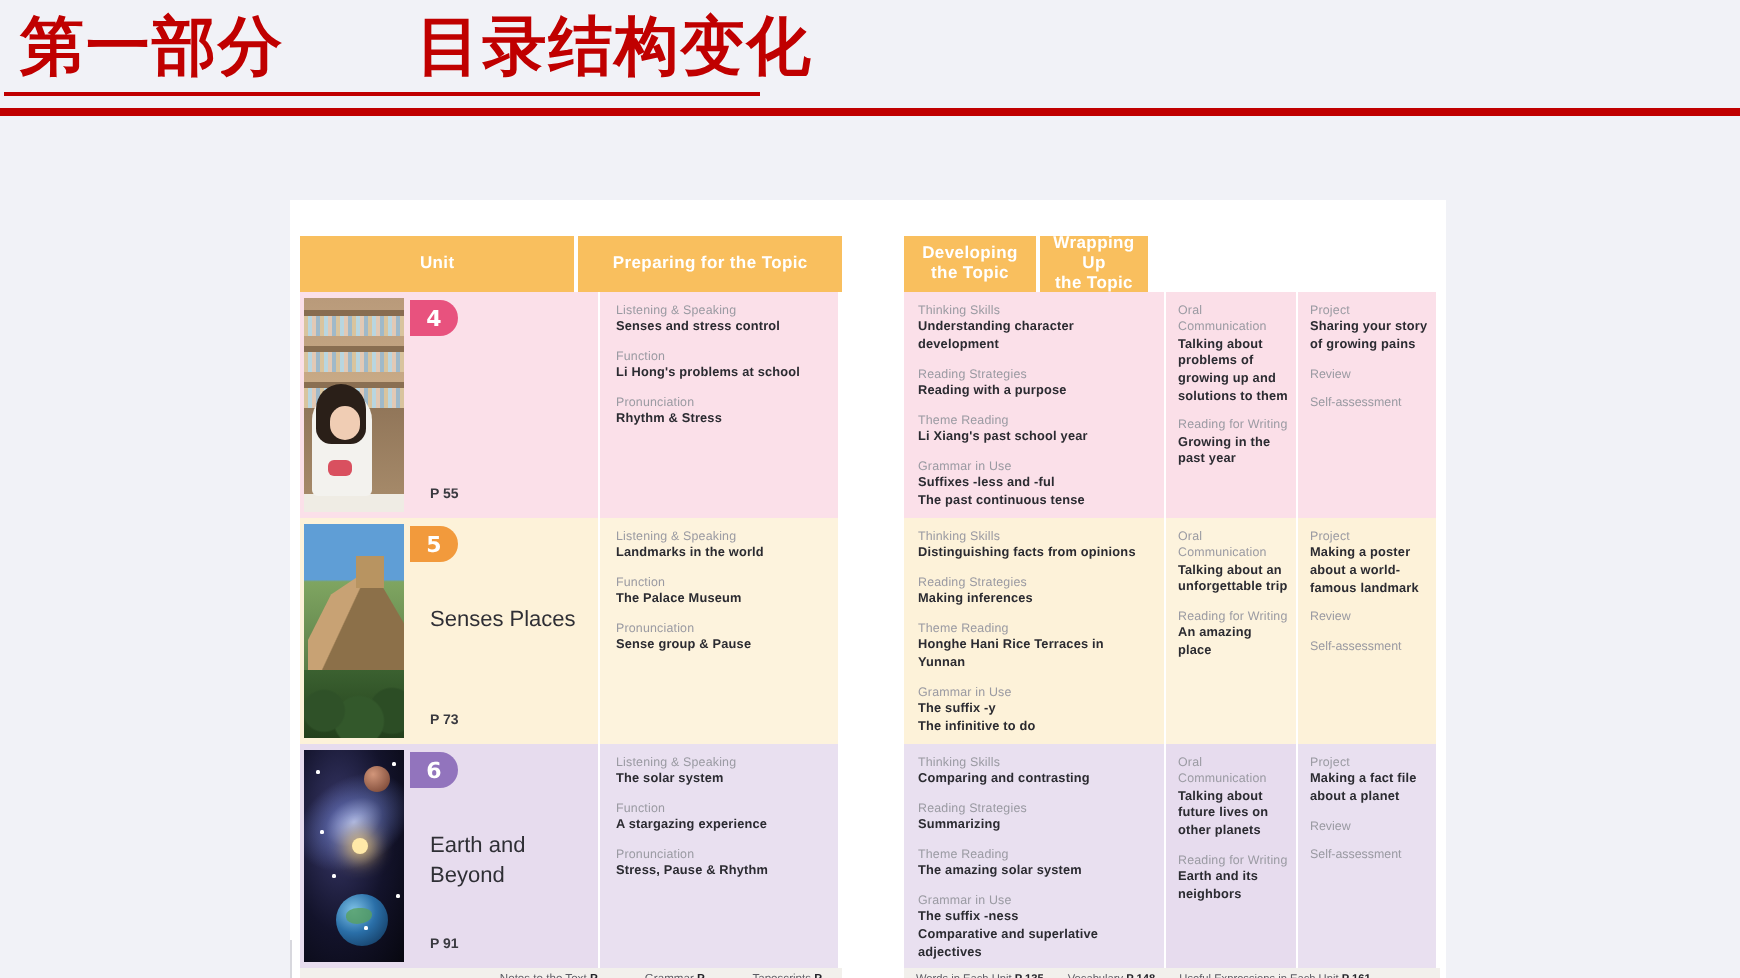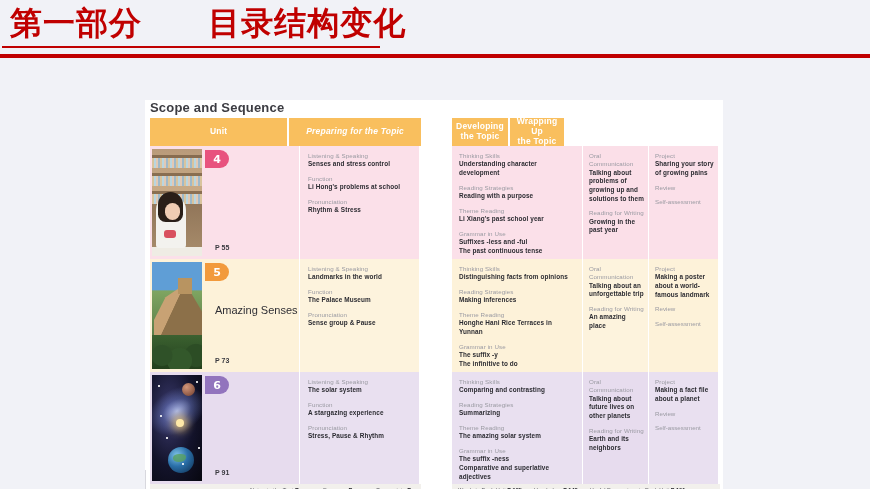--- a/index.html
+++ b/index.html
@@ -63,23 +63,23 @@
   .hdr-cell {
     background: #f9bf5e;
     color: #ffffff;
     font-size: 8.5px; font-weight: 700;
     display: flex; align-items: center; justify-content: center;
     text-align: center; line-height: 1.15;
     letter-spacing: .2px;
     padding: 0 2px;
   }
   .hdr-unit      { width: 149px; }
-  .hdr-preparing { width: 143px; font-style: italic; }
+  .hdr-preparing { width: 143px; }
   .hdr-exploring { width: 130px; }
-  .hdr-developing{ width: 56px; justify-content: center; }
+  .hdr-developing{ width: 66px; justify-content: center; }
   .hdr-wrapping  { width: 54px; }
 
   
   .unit-row { display: flex; }
   .unit-row.r1 { height: 113px; }
   .unit-row.r2 { height: 113px; }
   .unit-row.r3 { height: 112px; }
 
   
   .cell-thumb { width: 53px; position: relative; overflow: hidden; }
@@ -207,21 +207,20 @@
       <span>第一部分</span>
       <span style="display:inline-block;width:42px"></span>
       <span>目录结构变化</span>
     </div>
     <div class="hdr-underline-thin"></div>
     <div class="hdr-rule"></div>
   </div>
 
 
   <div class="spread">
-    <div class="scope-title">Scope and Sequence</div>
 
     <div class="page-left">
       <div class="hdr-row">
         <div class="hdr-cell hdr-unit">Unit</div>
         <div class="hdr-cell hdr-preparing">Preparing for the Topic</div>
       </div>
 
       <div class="unit-row r1">
         <div class="cell-thumb tint-pink">
           <div class="thumb th-lib">
@@ -261,21 +260,21 @@
       <div class="unit-row r2">
         <div class="cell-thumb tint-cream">
           <div class="thumb th-wall">
             <div class="w1"></div>
               <div class="tower"></div>
               <div class="trees"></div>
           </div>
         </div>
         <div class="cell-unit tint-cream">
           <div class="unit-badge badge-5">5</div>
-          <div class="unit-name">Amazing Senses</div>
+          <div class="unit-name">Senses Places</div>
           <div class="unit-page">P 73</div>
         </div>
         <div class="cell-prep tint-cream2 cell-sep-v">
           <div class="blk">
             <div class="lbl">Listening &amp; Speaking</div>
             <div class="val">Landmarks in the world</div>
           </div>
           <div class="blk">
             <div class="lbl">Function</div>
             <div class="val">The Palace Museum</div>
@@ -297,20 +296,21 @@
             <div class="star" style="left:6px;  top:10px"></div>
             <div class="star" style="left:44px; top:6px"></div>
             <div class="star" style="left:14px; top:62px"></div>
             <div class="star" style="left:46px; top:72px"></div>
             <div class="star" style="left:30px; top:88px"></div>
             <div class="star" style="left:8px;  top:40px"></div>
           </div>
         </div>
         <div class="cell-unit tint-purp">
           <div class="unit-badge badge-6">6</div>
+          <div class="unit-name">Earth and Beyond</div>
           <div class="unit-page">P 91</div>
         </div>
         <div class="cell-prep tint-purp2 cell-sep-v">
           <div class="blk">
             <div class="lbl">Listening &amp; Speaking</div>
             <div class="val">The solar system</div>
           </div>
           <div class="blk">
             <div class="lbl">Function</div>
             <div class="val">A stargazing experience</div>

